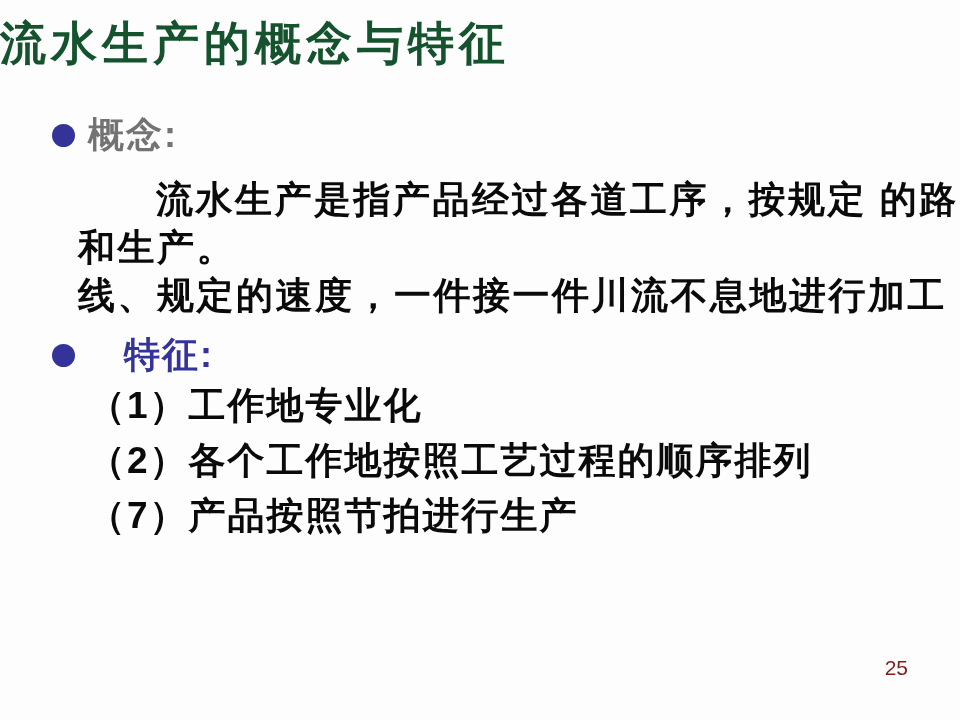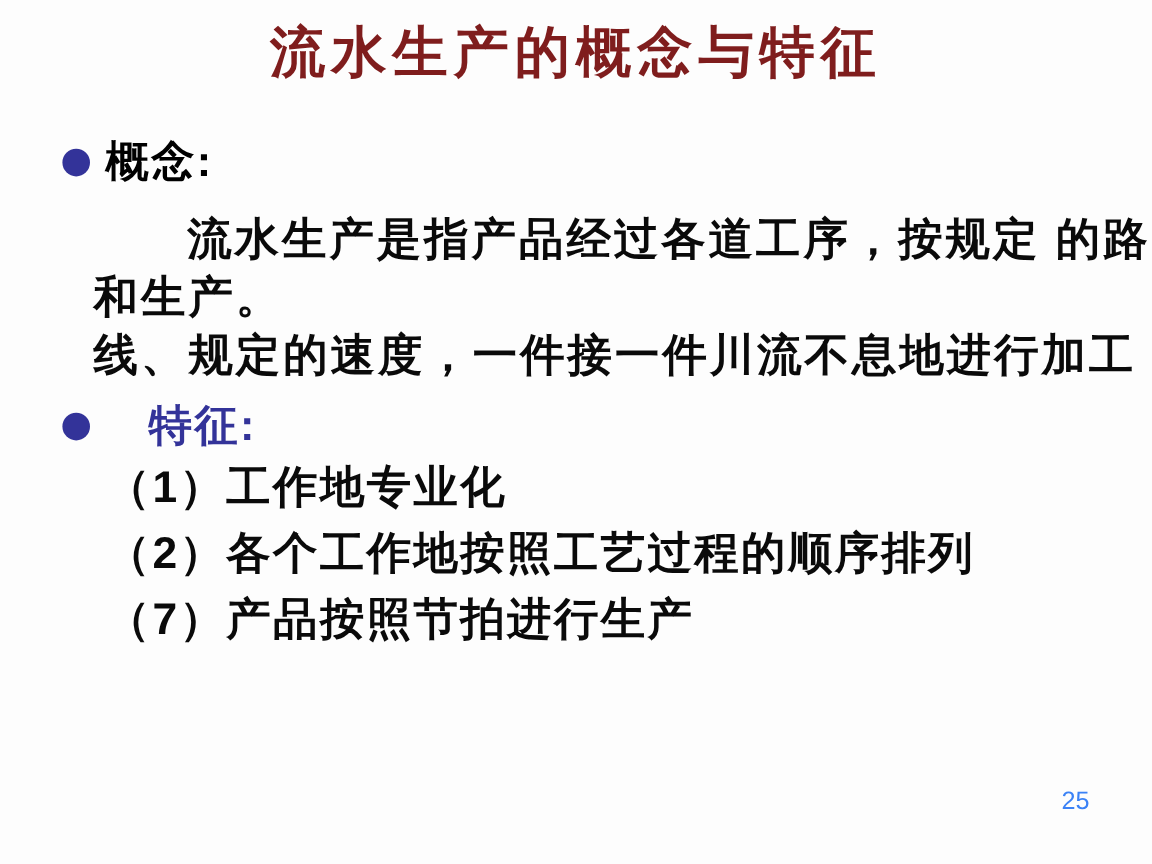--- a/index.html
+++ b/index.html
@@ -11,27 +11,26 @@
     position: relative;
     width: 960px;
     height: 720px;
     background: #fdfdfd;
     overflow: hidden;
     font-family: "Liberation Sans", sans-serif;
     color: #0a0a0a;
   }
   .slide-title {
     margin-top: 10px;
-    text-align: center;
     font-family: "DejaVu Serif", serif;
     font-size: 46px;
     font-weight: bold;
     letter-spacing: 5px;
     line-height: 66px;
-    color: #7f1d1d;
+    color: #14532d;
   }
   .bullet-row {
     display: flex;
     align-items: center;
   }
   .bullet-row.concept { margin-top: 36px; }
   .bullet-row.features { margin-top: 12px; gap: 36px; }
   .bullet-dot {
     width: 23px;
     height: 23px;
@@ -69,33 +68,33 @@
   }
   .feature-item.continuation {
     margin-left: 132px;
   }
   .page-number {
     position: absolute;
     right: 52px;
     bottom: 40px;
     font-size: 21px;
     font-weight: normal;
-    color: #3b82f6;
+    color: #7f1d1d;
   }
 </style>
 </head>
 <body>
 
 <div class="slide">
 
   <div class="slide-title">流水生产的概念与特征</div>
 
   <div class="bullet-row concept">
     <span class="bullet-dot accent-bg" style="background: rgb(51, 51, 153);"></span>
-    <span class="section-heading accent-fg" style="color: #000000;">概念:</span>
+    <span class="section-heading accent-fg" style="color: #737373;">概念:</span>
   </div>
 
   <div class="para">
     <div class="para-line indent-first">流水生产是指产品经过各道工序，按规定 的路</div>
     <div class="para-line">和生产。</div>
     <div class="para-line">线、规定的速度，一件接一件川流不息地进行加工</div>
   </div>
 
   <div class="bullet-row features">
     <span class="bullet-dot accent-bg" style="background: rgb(51, 51, 153);"></span>

